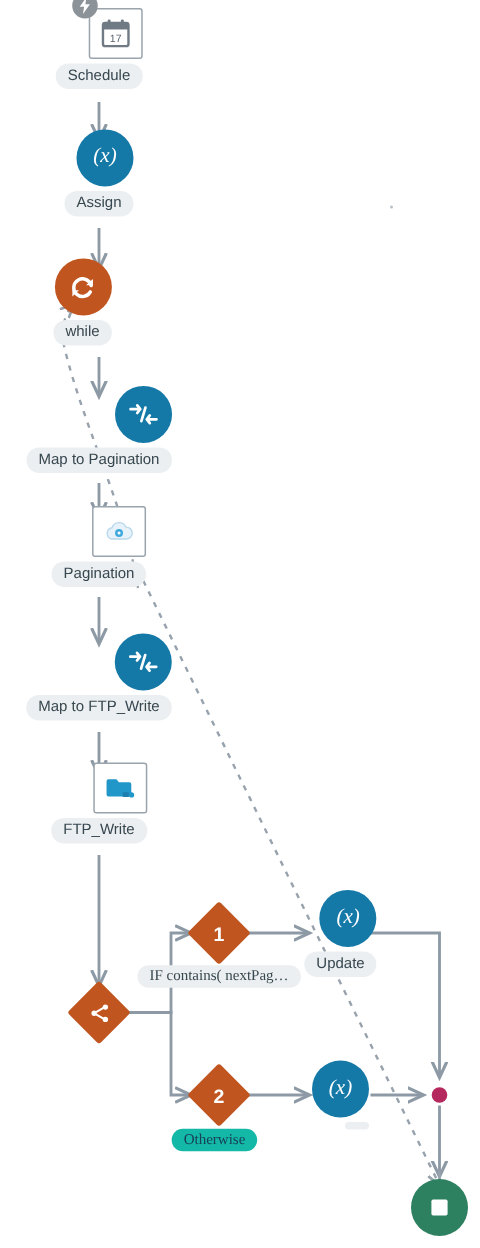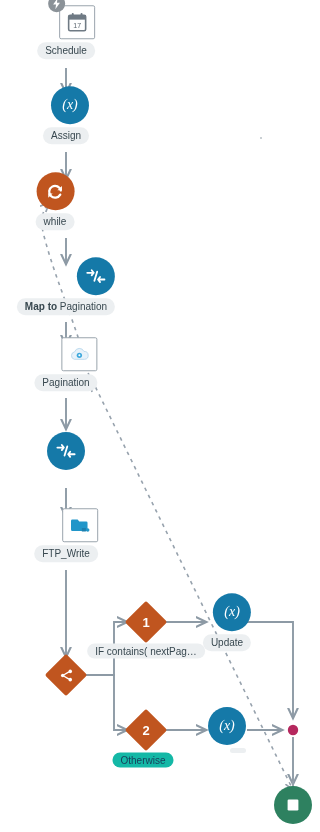--- a/index.html
+++ b/index.html
@@ -24,25 +24,25 @@
            border-radius:2px;}
   .diamond-num{position:absolute;left:0;top:0;width:100%;height:100%;
                display:flex;align-items:center;justify-content:center;
                color:#fff;font-size:13px;font-weight:bold;}
   .dwrap{width:42px;height:42px;display:flex;align-items:center;justify-content:center;position:relative;}
 
   .vx{color:#ffffff;font-size:14px;font-style:italic;font-family:"Liberation Serif","DejaVu Serif",serif;}
 
   .lbl{margin-top:3px;background:#eceff1;color:#37474f;font-size:10px;
        padding:2.5px 8px;border-radius:9px;white-space:nowrap;line-height:1.15;}
-  .lbl b{font-weight:bold;}
+  .lbl b{font-weight:normal;}
 
   .free-lbl{position:absolute;transform:translate(-50%,-50%);
             background:#eceff1;color:#37474f;font-size:10px;
-            padding:2px 8px;border-radius:9px;white-space:nowrap;}
+            padding:2px 8px;border-radius:9px;white-space:nowrap;font-family:Liberation Serif, serif;}
   .free-lbl.blue{background:#14b8a6;color:#17405c;}
 
   .badge{position:absolute;left:-12px;top:-11px;width:17px;height:17px;
          border-radius:50%;background:#8b9298;display:flex;align-items:center;
          justify-content:center;}
   .dot-artifact{position:absolute;width:2px;height:2px;background:#b9c0c6;border-radius:50%;}
 </style>
 </head>
 <body>
 
@@ -144,20 +144,23 @@
   </div>
 
   <div class="node" style="left:66px;top:451px">
     <div class="shape circle c-teal">
       <svg width="20" height="18" viewBox="0 0 22 18">
         <path d="M1.5 5.2 H8.6 L6.4 2.4 M8.6 5.2 L6.4 8" fill="none" stroke="#ffffff" stroke-width="2" stroke-linecap="round" stroke-linejoin="round"></path>
         <path d="M20.5 12.6 H13.4 L15.6 9.8 M13.4 12.6 L15.6 15.4" fill="none" stroke="#ffffff" stroke-width="2" stroke-linecap="round" stroke-linejoin="round"></path>
         <path d="M12.4 4 L9.4 14" stroke="#ffffff" stroke-width="2" stroke-linecap="round"></path>
       </svg>
     </div>
+    <span class="lbl">
+      <b>Map to</b><span> FTP_Write</span>
+    </span>
   </div>
 
   <div class="node" style="left:66px;top:535px">
     <div class="shape sq">
       <svg width="22" height="18" viewBox="0 0 24 19">
         <path d="M2 4.6 A1.4 1.4 0 0 1 3.4 3.2 H9.2 L11 5.4 H18.6 A1.4 1.4 0 0 1 20 6.8 V14.4 A1.4 1.4 0 0 1 18.6 15.8 H3.4 A1.4 1.4 0 0 1 2 14.4 Z" fill="#2196c9"></path>
         <path d="M13.8 12.6 h4.4 v3.6 h-4.4 z" fill="#1d7fae"></path>
         <circle cx="20.2" cy="14.6" r="1.9" fill="#2196c9"></circle>
       </svg>
     </div>

